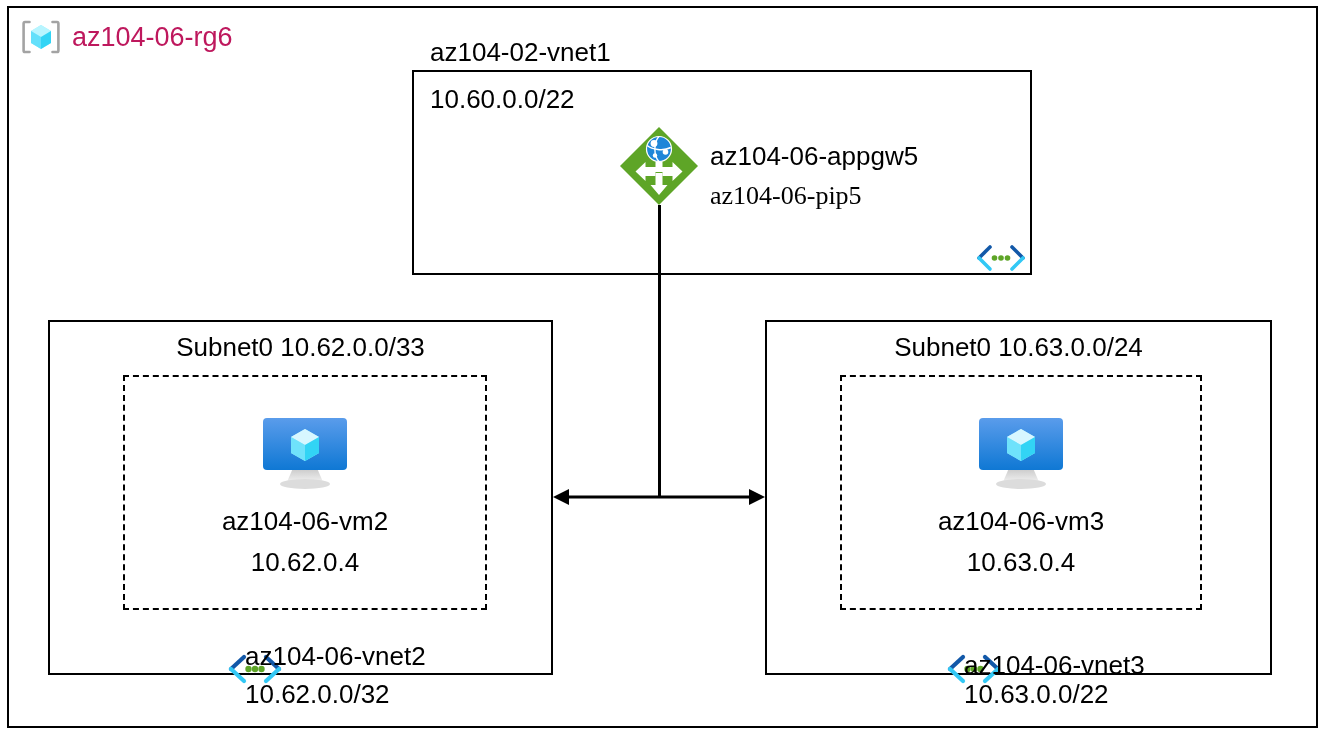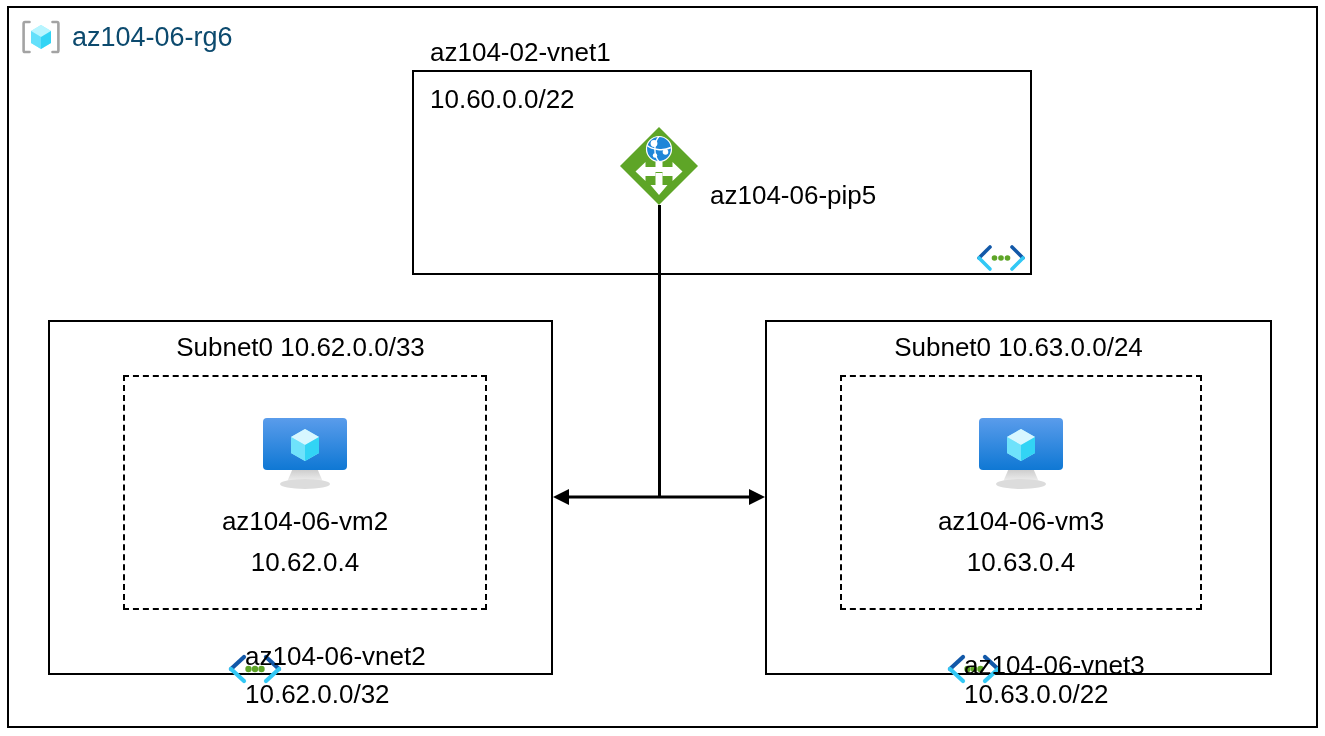--- a/index.html
+++ b/index.html
@@ -36,21 +36,21 @@
     left: 22px;
     top: 20px;
     display: flex;
     align-items: center;
     gap: 12px;
   }
   .rg-icon { width: 38px; height: 34px; display: block; }
   .rg-title {
     font-size: 27px;
     line-height: 34px;
-    color: #0c4a6e;
+    color: #be185d;
     white-space: nowrap;
   }
   
   .net-box {
     position: absolute;
     border: 2px solid #000000;
     box-sizing: border-box;
     background: transparent;
   }
   .subnet-box {
@@ -121,21 +121,22 @@
       <circle cx="41" cy="24" r="12.5" fill="#1f86d8"></circle>
       <circle cx="41" cy="24" r="12.5" fill="none" stroke="#ffffff" stroke-width="1.2"></circle>
       <path d="M29.2 20.5 C34 24.5 45 26.5 52.8 22.5" fill="none" stroke="#ffffff" stroke-width="1.6"></path>
       <path d="M41 11.5 C35.5 17 35.5 31 41 36.5" fill="none" stroke="#ffffff" stroke-width="1.4"></path>
       <circle cx="36" cy="18.5" r="3.4" fill="#ffffff"></circle>
       <circle cx="47.5" cy="27" r="2.8" fill="#ffffff"></circle>
       <circle cx="37" cy="30.5" r="2.2" fill="#ffffff"></circle>
     </svg>
   </span>
 
-  <div class="txt" style="left:710px; top:179px;">az104-06-pip5</div>
+  <div class="txt" style="left:710px; top:140px;">az104-06-appgw5</div>
+  <div class="txt" style="left:710px; top:179px;font-family:Liberation Serif, serif;">az104-06-pip5</div>
 
   <span class="icon-abs" style="left:975px; top:244px; width:52px; height:28px;">
     <svg viewBox="0 0 52 28" width="52" height="28" xmlns="http://www.w3.org/2000/svg">
       <path d="M15 3 L4 14" stroke="#1258a8" stroke-width="3.6" fill="none" stroke-linecap="round"></path>
       <path d="M4 14 L15 25" stroke="#32c8f5" stroke-width="3.6" fill="none" stroke-linecap="round"></path>
       <path d="M37 3 L48 14" stroke="#1258a8" stroke-width="3.6" fill="none" stroke-linecap="round"></path>
       <path d="M48 14 L37 25" stroke="#32c8f5" stroke-width="3.6" fill="none" stroke-linecap="round"></path>
       <circle cx="19.5" cy="14" r="2.8" fill="#5ea527"></circle>
       <circle cx="26" cy="14" r="2.8" fill="#5ea527"></circle>
       <circle cx="32.5" cy="14" r="2.8" fill="#5ea527"></circle>

